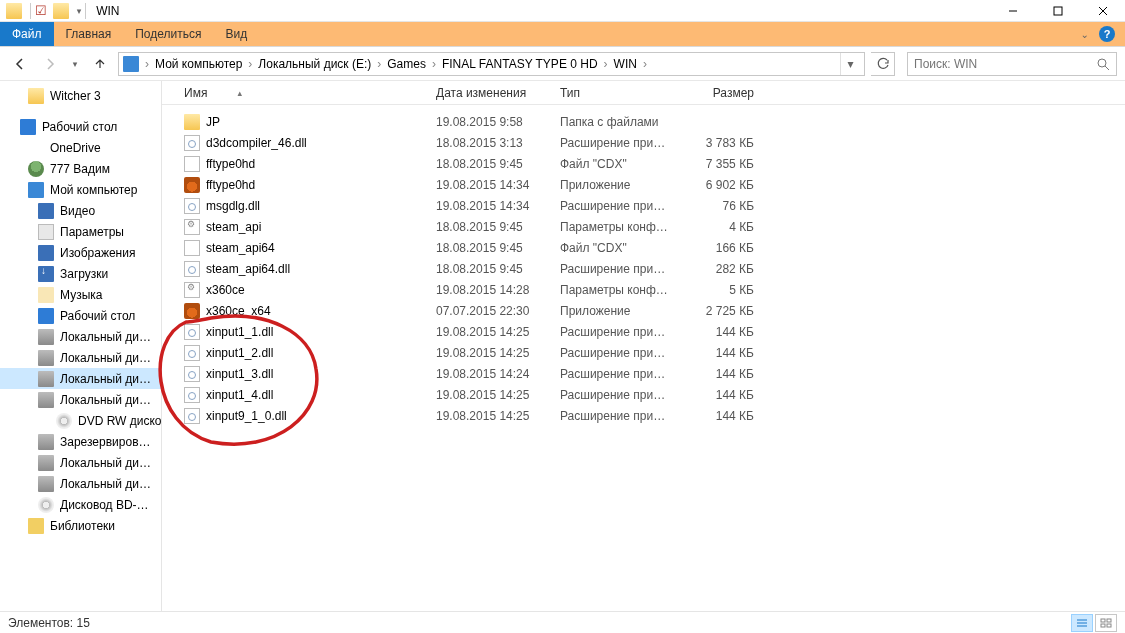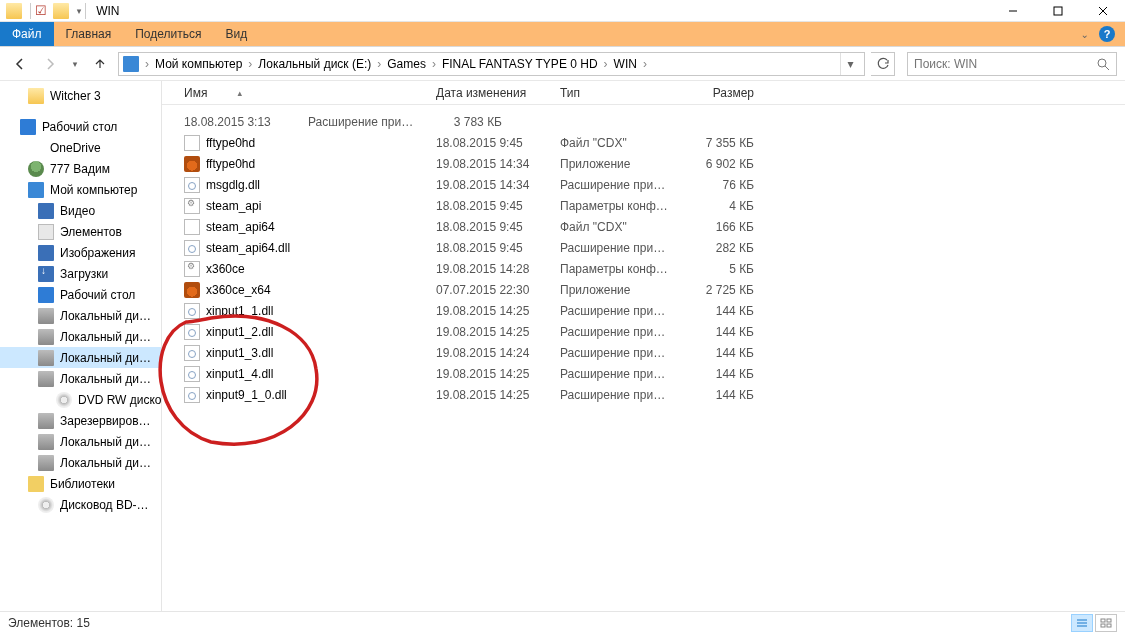--- a/index.html
+++ b/index.html
@@ -206,29 +206,33 @@
       <div class="side-item" style="padding-left: 28px;">
         <span class="nav-ico ico-pc"></span>
         <span>Мой компьютер</span>
       </div>
       <div class="side-item" style="padding-left: 38px;">
         <span class="nav-ico ico-video"></span>
         <span>Видео</span>
       </div>
       <div class="side-item" style="padding-left: 38px;">
         <span class="nav-ico ico-doc"></span>
-        <span>Элементов</span>
+        <span>Параметры</span>
       </div>
       <div class="side-item" style="padding-left: 38px;">
         <span class="nav-ico ico-img"></span>
         <span>Изображения</span>
       </div>
       <div class="side-item" style="padding-left: 38px;">
         <span class="nav-ico ico-down"></span>
         <span>Загрузки</span>
+      </div>
+      <div class="side-item" style="padding-left: 38px;">
+        <span class="nav-ico ico-music"></span>
+        <span>Музыка</span>
       </div>
       <div class="side-item" style="padding-left: 38px;">
         <span class="nav-ico ico-desktop"></span>
         <span>Рабочий стол</span>
       </div>
       <div class="side-item" style="padding-left: 38px;">
         <span class="nav-ico ico-drive"></span>
         <span>Локальный ди…</span>
       </div>
       <div class="side-item" style="padding-left: 38px;">
@@ -252,42 +256,55 @@
         <span>Зарезервиров…</span>
       </div>
       <div class="side-item" style="padding-left: 38px;">
         <span class="nav-ico ico-drive"></span>
         <span>Локальный ди…</span>
       </div>
       <div class="side-item" style="padding-left: 38px;">
         <span class="nav-ico ico-drive"></span>
         <span>Локальный ди…</span>
       </div>
+      <div class="side-item" style="padding-left: 38px;">
+        <span class="nav-ico ico-dvd"></span>
+        <span>Дисковод BD-…</span>
+      </div>
       <div class="side-item" style="padding-left: 28px;">
         <span class="nav-ico ico-lib"></span>
         <span>Библиотеки</span>
-      </div>
-      <div class="side-item" style="padding-left: 38px;">
-        <span class="nav-ico ico-dvd"></span>
-        <span>Дисковод BD-…</span>
       </div>
     </div>
 
   <div class="main">
     <div class="cols">
       <div class="col name">
         <span>Имя</span>
         <span class="sort-ind">▴</span>
       </div>
       <div class="col date">Дата изменения</div>
       <div class="col type">Тип</div>
       <div class="col size">Размер</div>
     </div>
     <div class="files" id="files">
         <div class="frow">
+          <div class="fc-name">
+            <span class="fi fi-folder"></span>
+            <span>JP</span>
+          </div>
+          <div class="fc-date">19.08.2015 9:58</div>
+          <div class="fc-type">Папка с файлами</div>
+          <div class="fc-size"></div>
+        </div>
+        <div class="frow">
+          <div class="fc-name">
+            <span class="fi fi-dll"></span>
+            <span>d3dcompiler_46.dll</span>
+          </div>
           <div class="fc-date">18.08.2015 3:13</div>
           <div class="fc-type">Расширение при…</div>
           <div class="fc-size">3 783 КБ</div>
         </div>
         <div class="frow">
           <div class="fc-name">
             <span class="fi fi-cdx"></span>
             <span>fftype0hd</span>
           </div>
           <div class="fc-date">18.08.2015 9:45</div>

